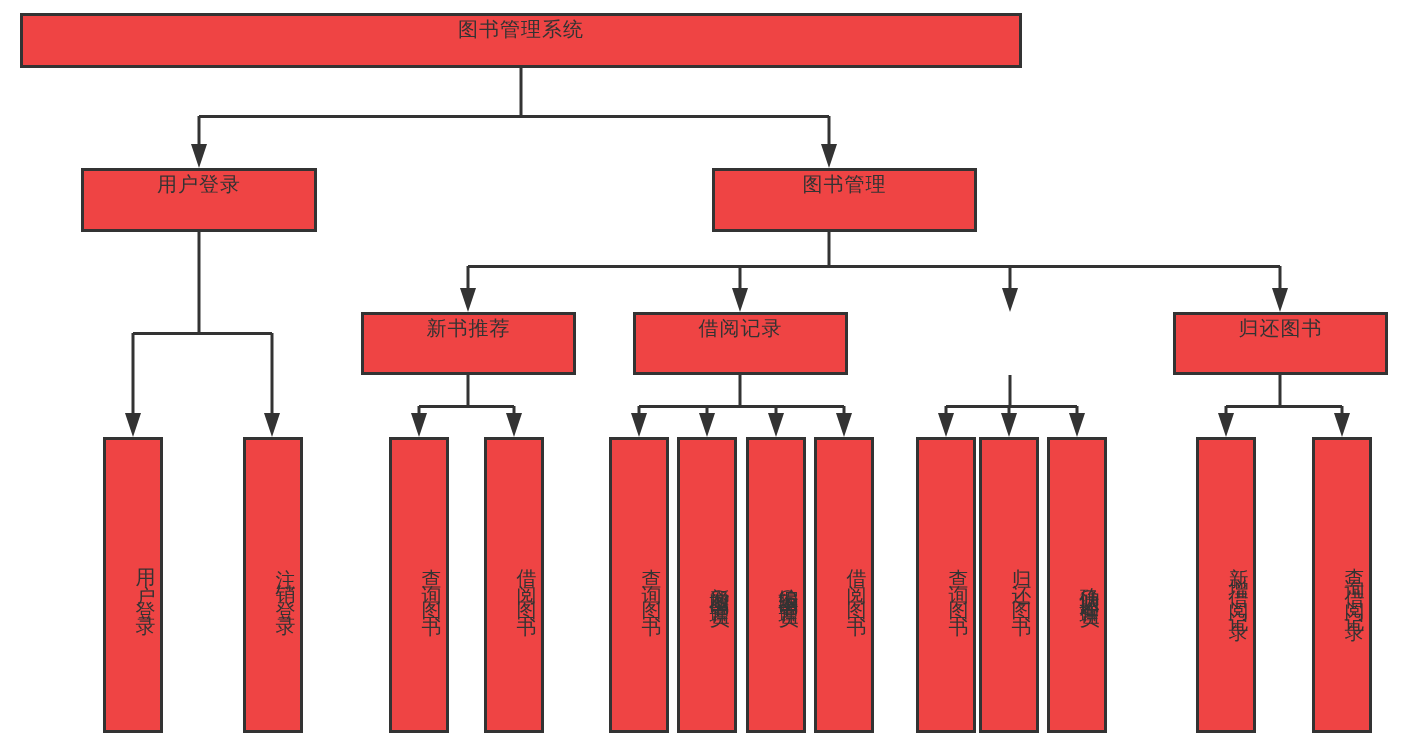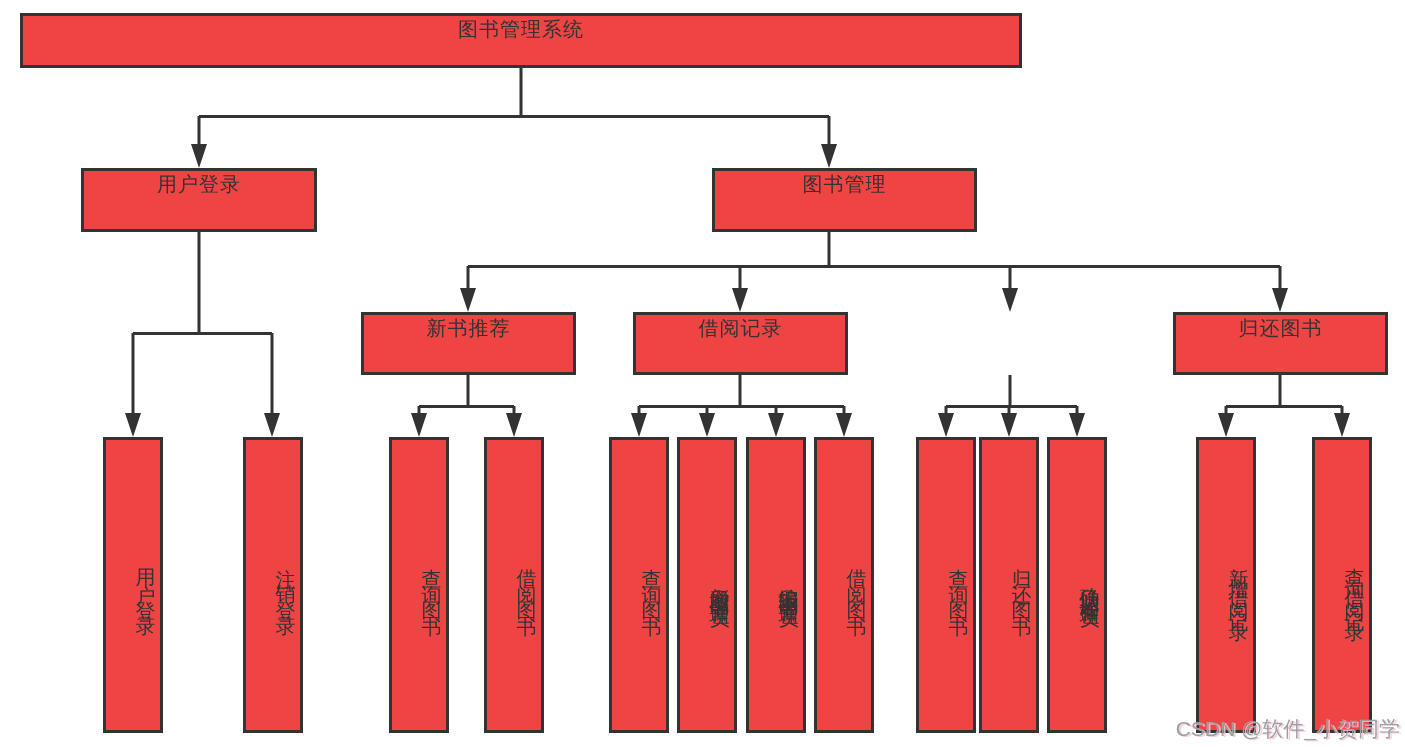--- a/index.html
+++ b/index.html
@@ -200,15 +200,14 @@
     <span>确认归还（管理员）</span>
   </div>
 
   <div class="node leaf ls-md" style="left:1196px;">
     <span>新增借阅记录</span>
   </div>
   <div class="node leaf ls-md" style="left:1312px;">
     <span>查询借阅记录</span>
   </div>
 
-  <div class="watermark">CSDN @软件_小贺同学</div>
 
 </div>
 
 </body></html>

